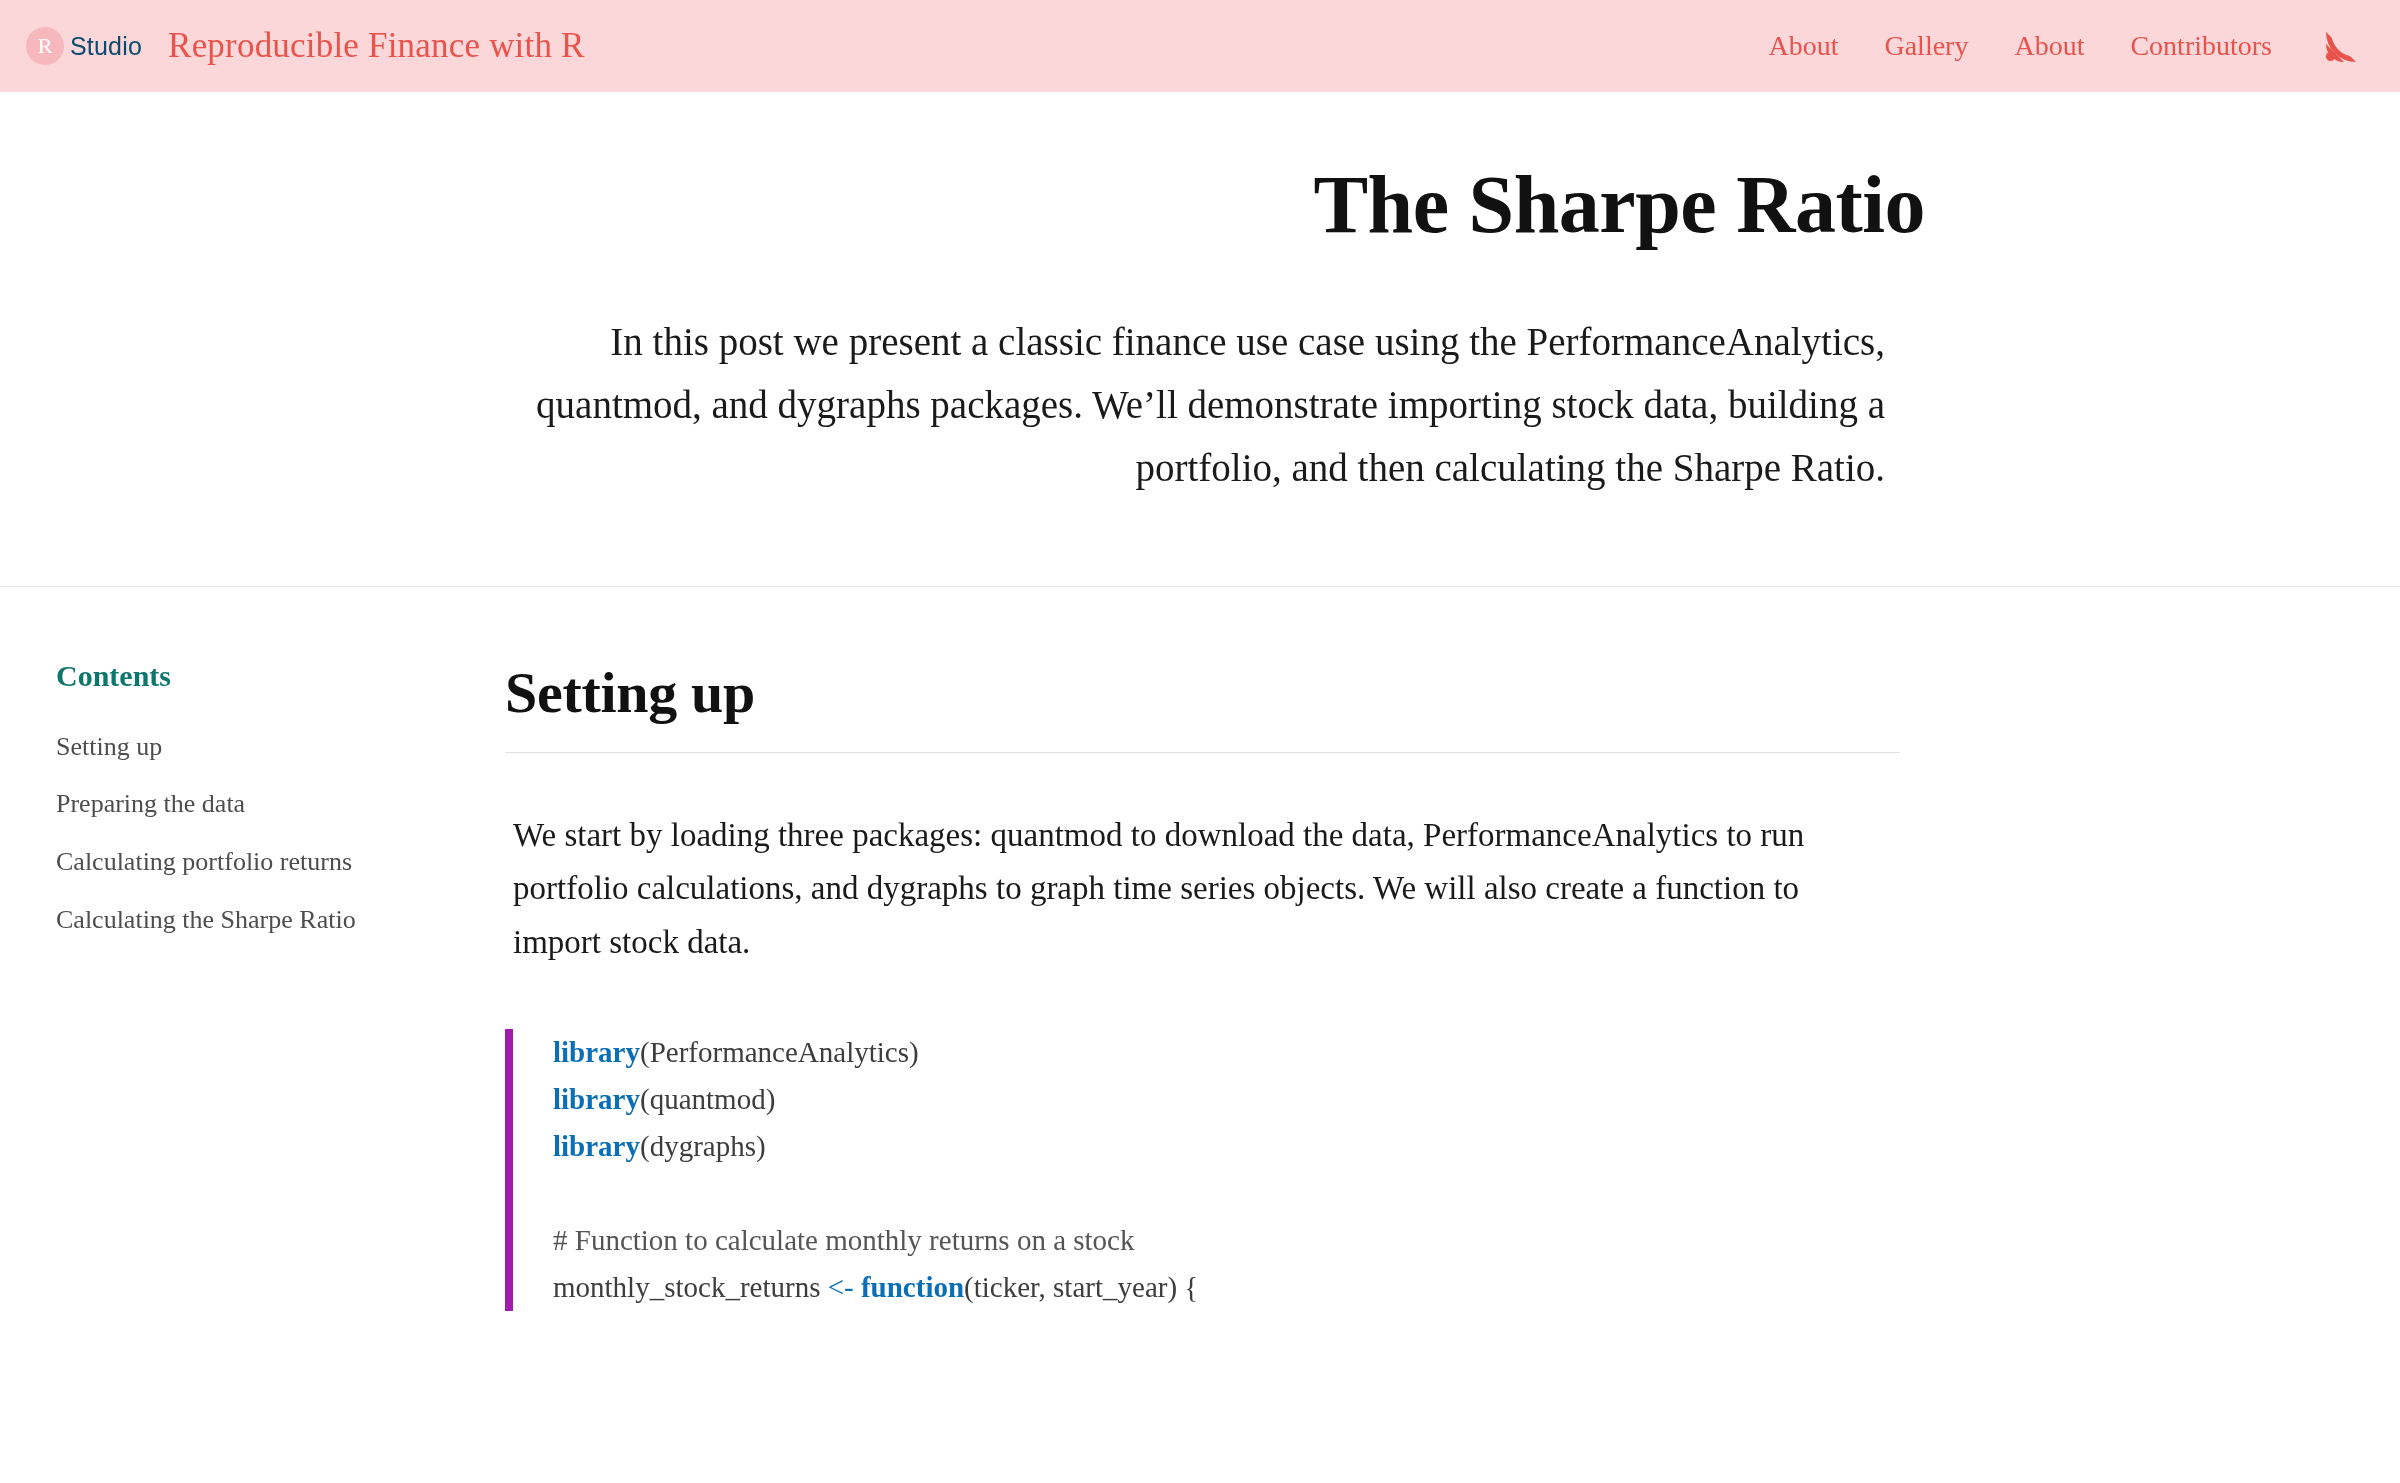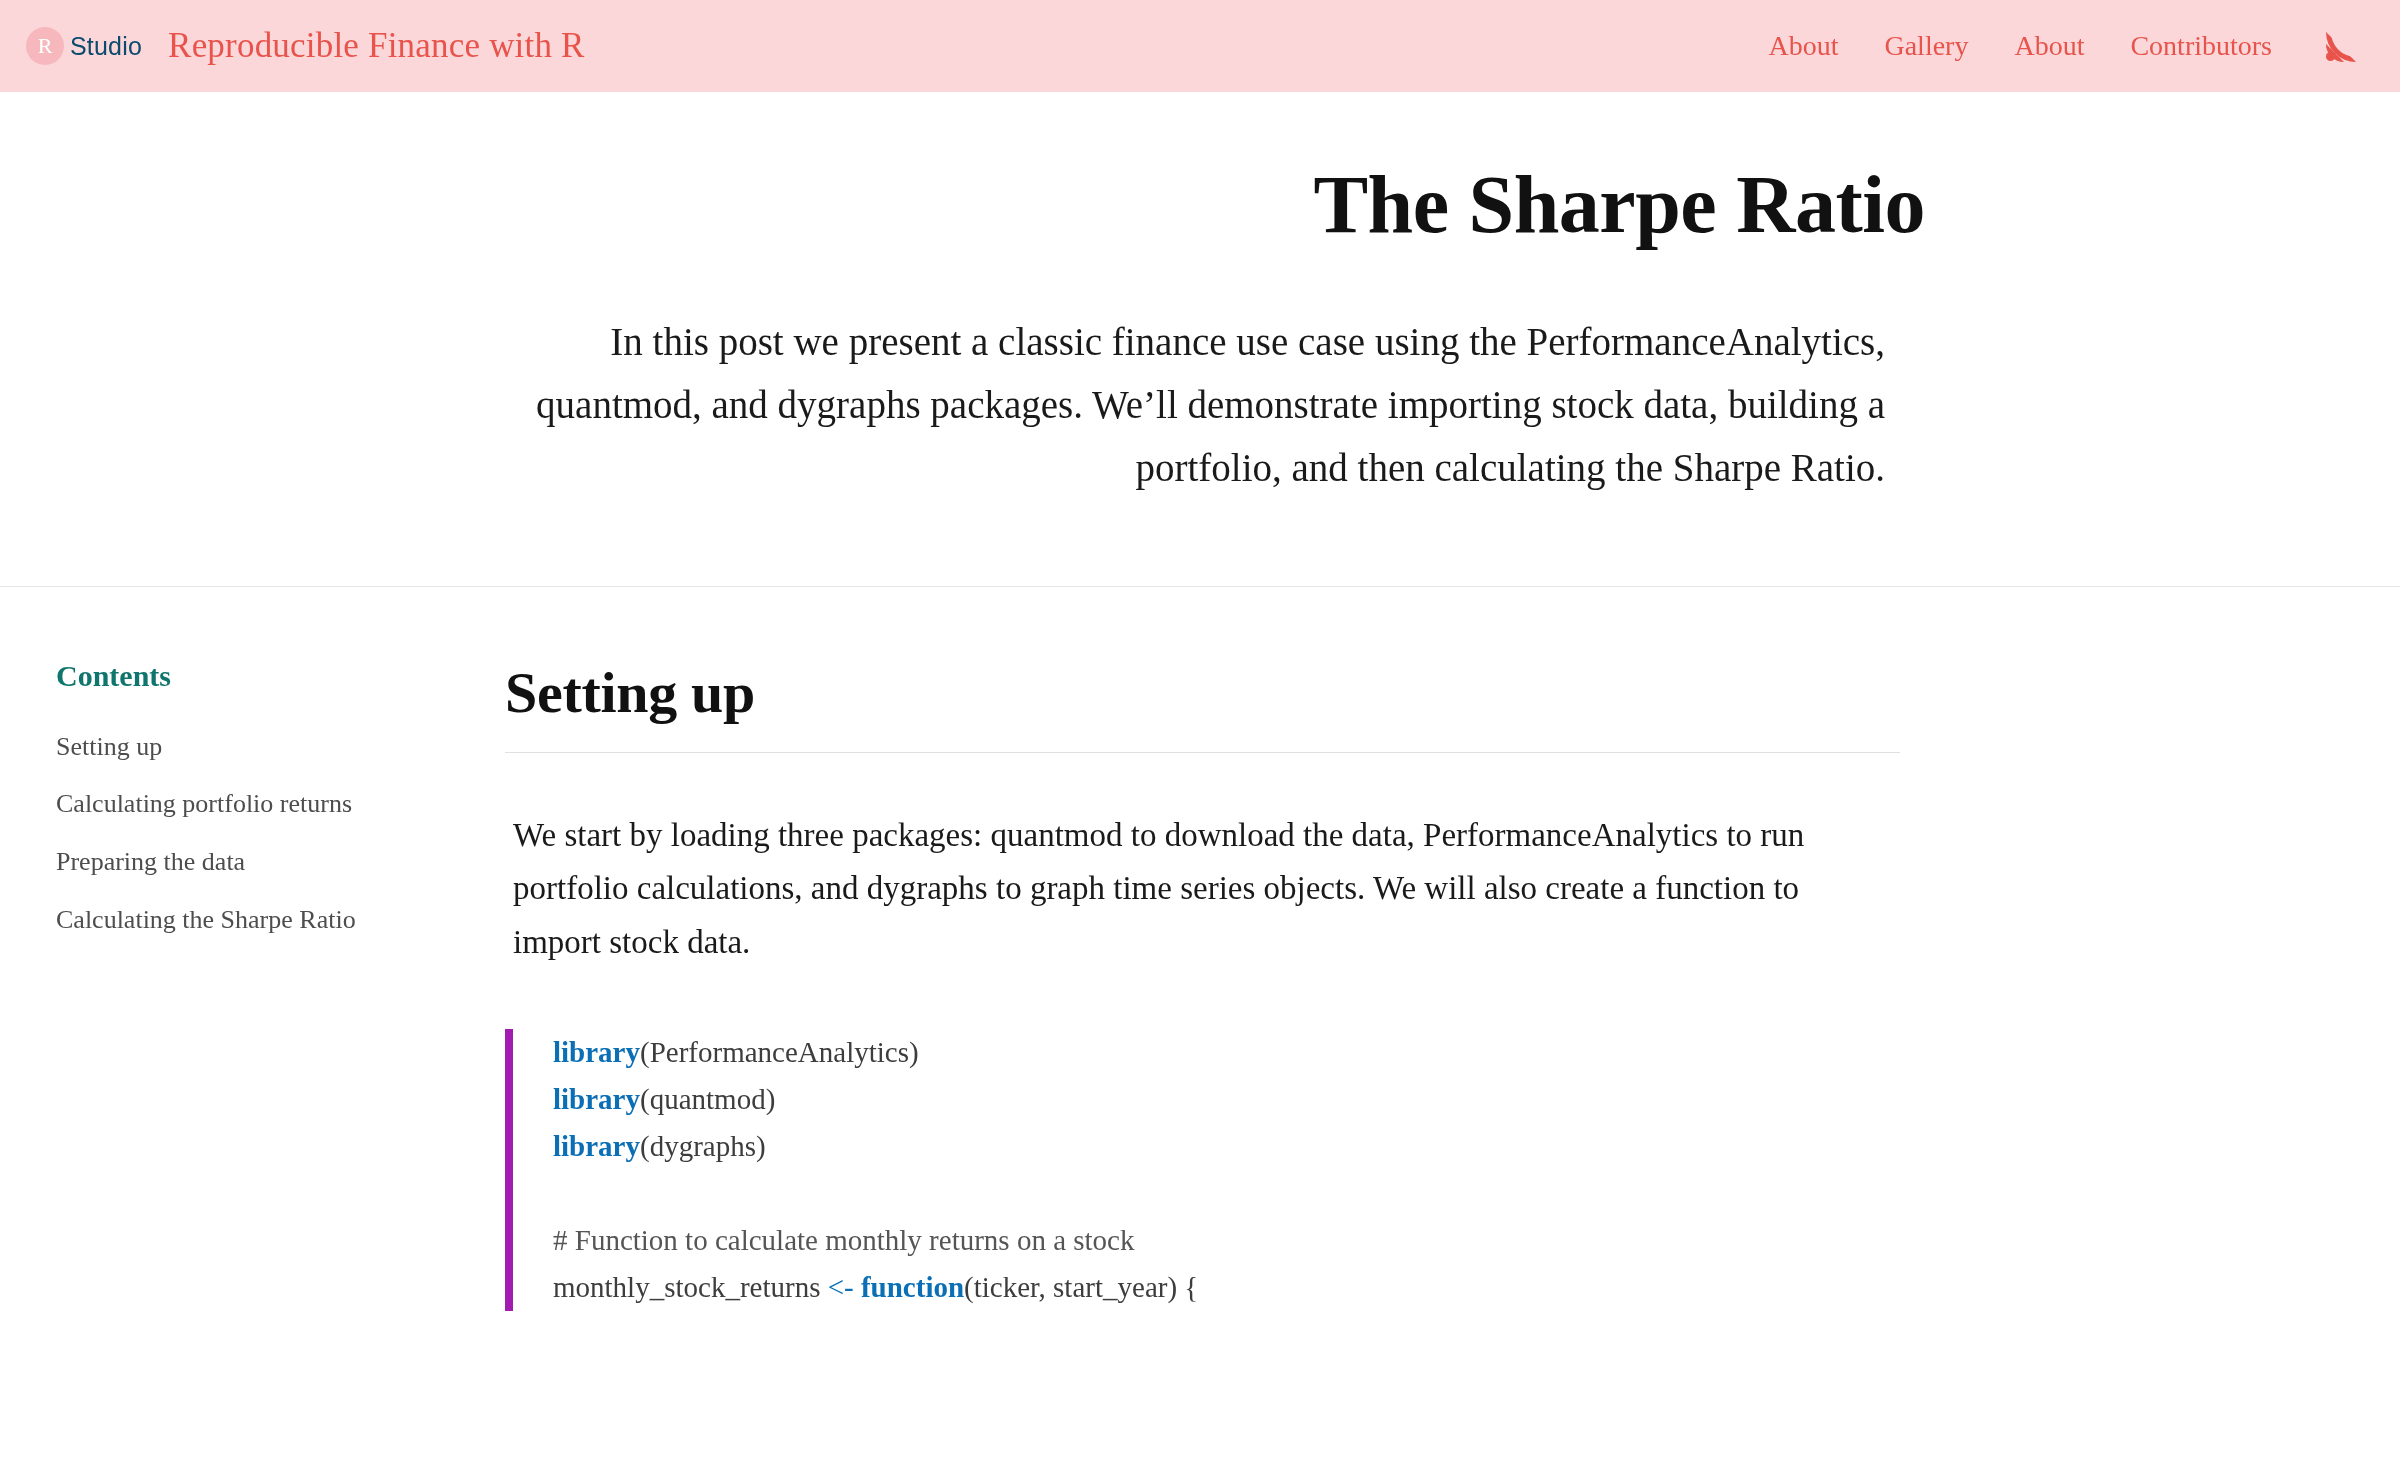--- a/index.html
+++ b/index.html
@@ -229,24 +229,24 @@
 </div>
 
 <div class="body-wrap">
   <aside class="toc">
     <div class="toc-title">Contents</div>
     <ul class="toc-list">
       <li>
           <a href="#">Setting up</a>
         </li>
       <li>
+          <a href="#">Preparing the data</a>
+        </li>
+      <li>
           <a href="#">Calculating portfolio returns</a>
-        </li>
-      <li>
-          <a href="#">Preparing the data</a>
         </li>
       <li>
           <a href="#">Calculating the Sharpe Ratio</a>
         </li>
     </ul>
   </aside>
 
   <main class="content">
     <h2 class="section-title">Setting up</h2>
     <hr class="section-rule">

